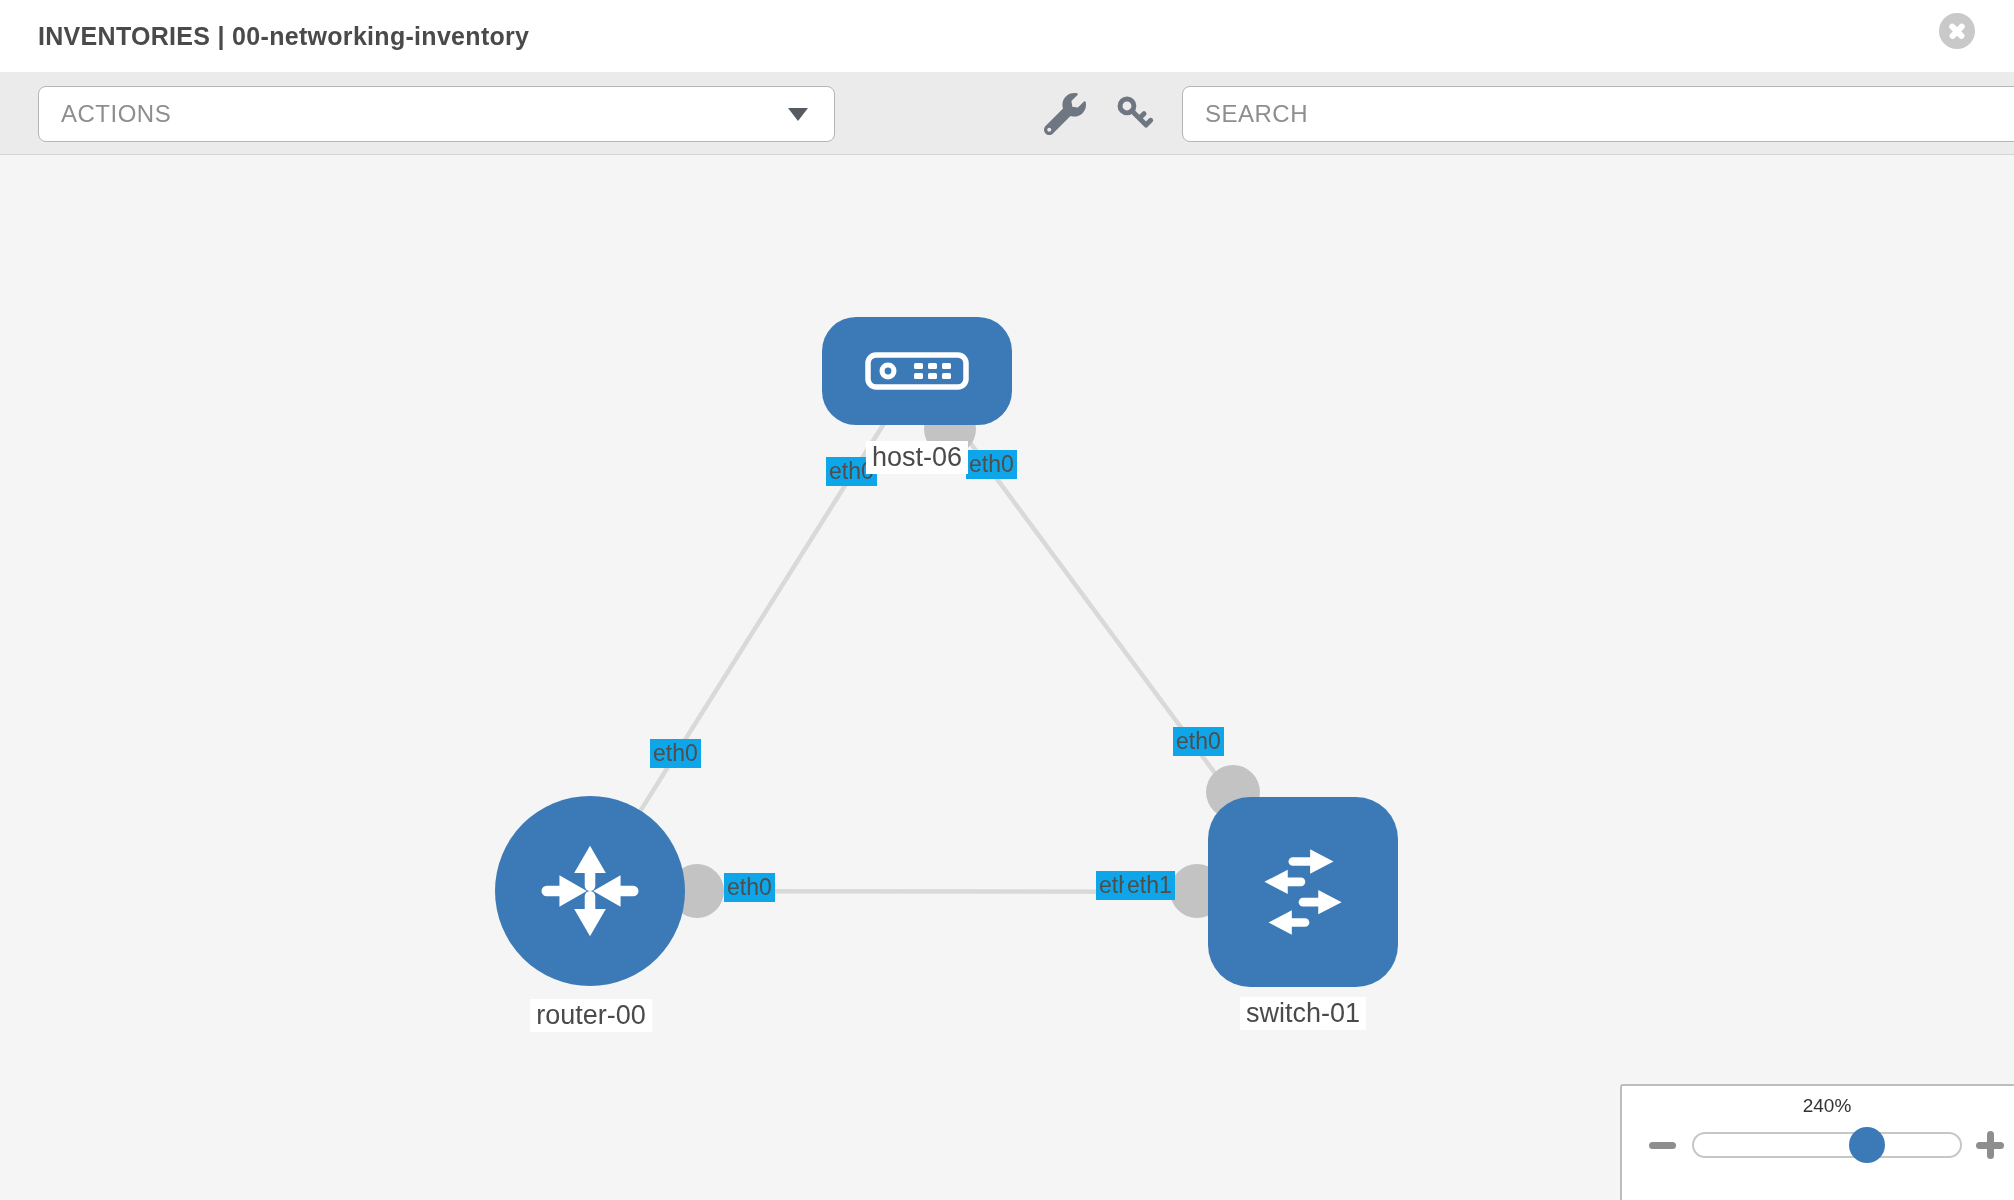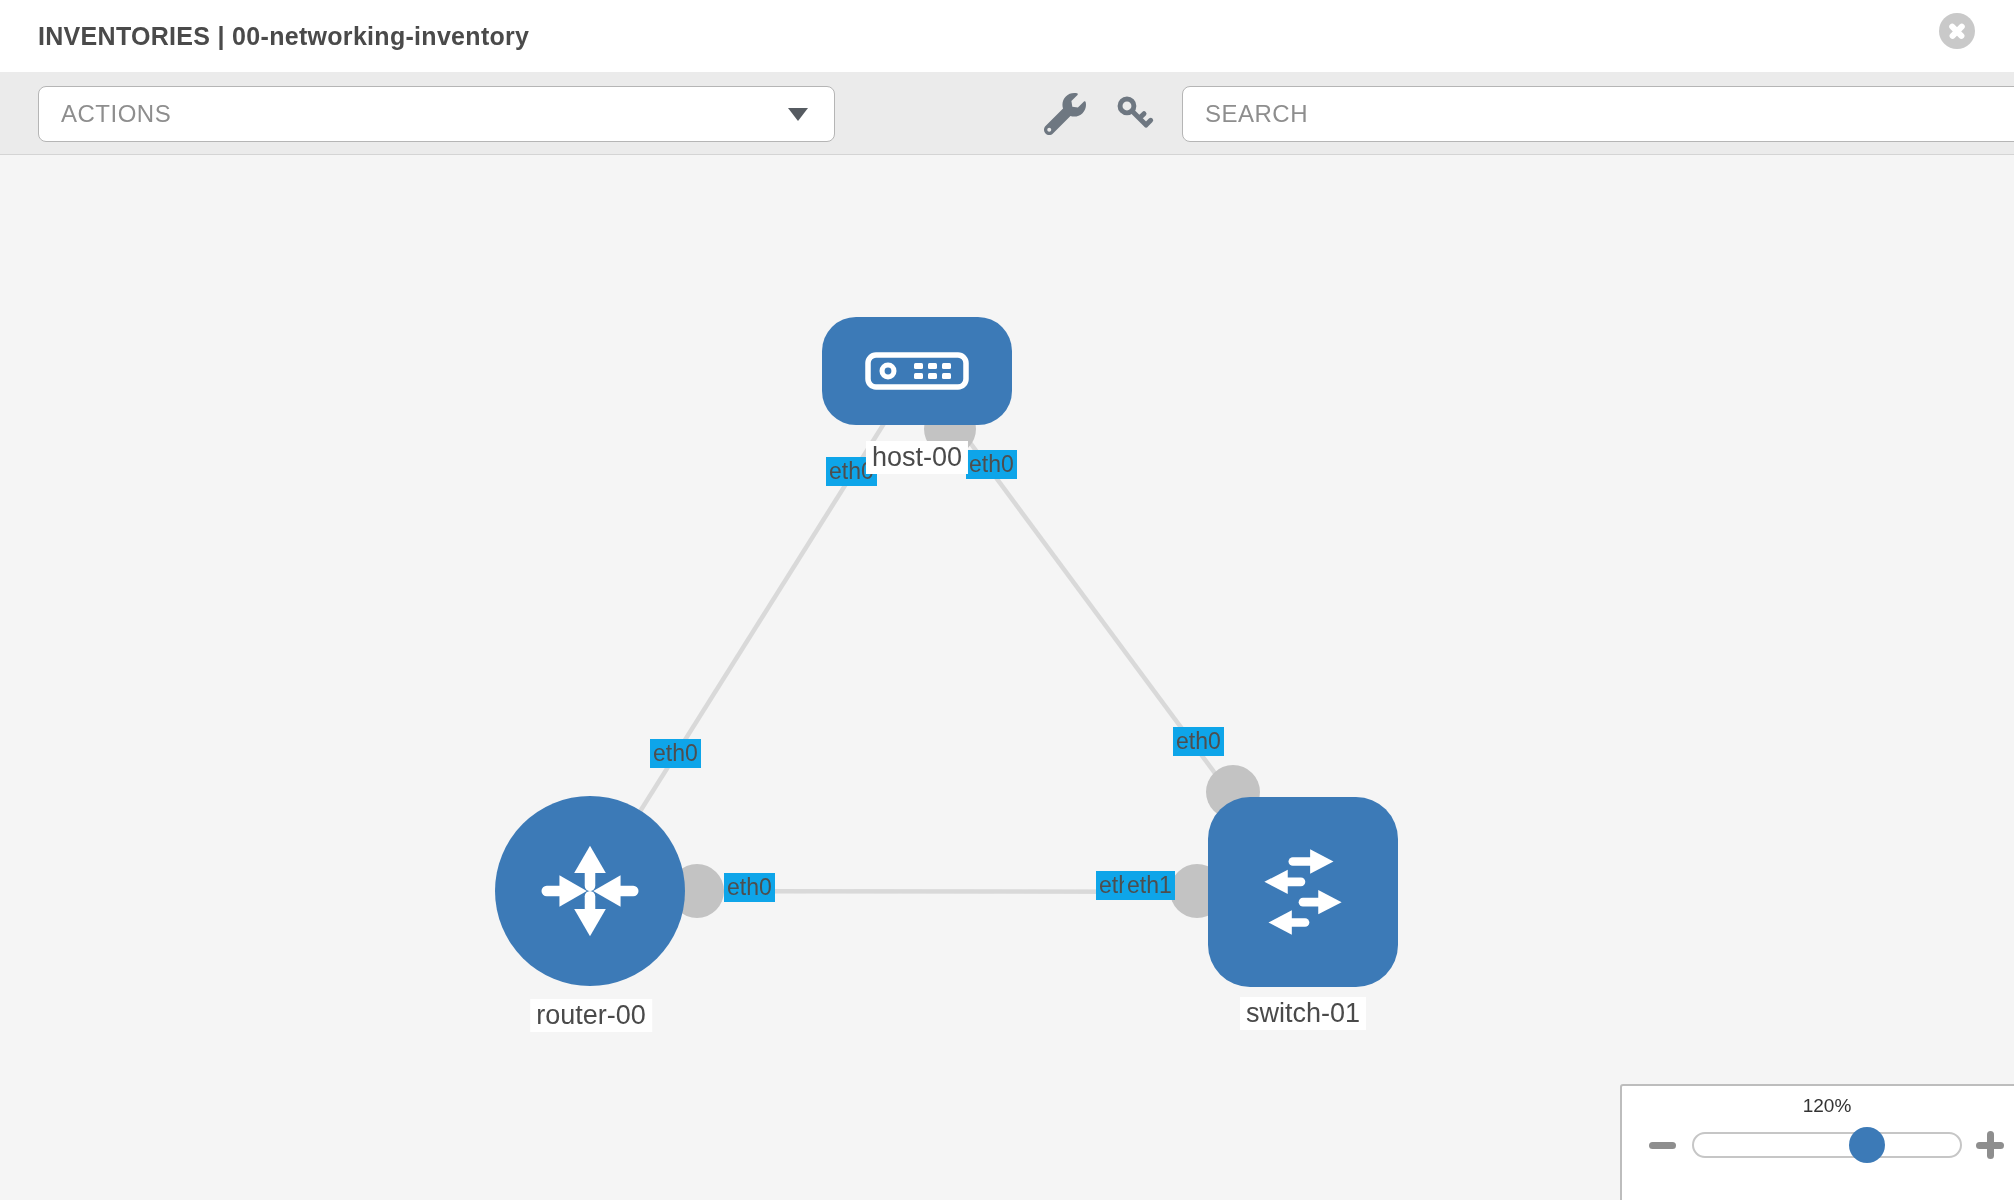--- a/index.html
+++ b/index.html
@@ -148,34 +148,34 @@
         <line x1="58" y1="50" x2="40" y2="50"></line>
           <polygon points="22,50 45,38 45,62" stroke="none"></polygon>
         <line x1="60" y1="70" x2="80" y2="70"></line>
           <polygon points="98,70 75,58 75,82" stroke="none"></polygon>
         <line x1="62" y1="90" x2="44" y2="90"></line>
           <polygon points="26,90 49,78 49,102" stroke="none"></polygon>
       </g>
     </svg>
   </div>
 
-  <span class="nlabel" style="left:917px;top:286px">host-00</span>
+  <span class="nlabel" style="left:917px;top:286px">host-06</span>
   <span class="nlabel" style="left:591px;top:844px">router-00</span>
   <span class="nlabel" style="left:1303px;top:842px">switch-01</span>
 
   <span class="plabel" style="left:826px;top:302px">eth0</span>
   <span class="plabel" style="left:966px;top:295px">eth0</span>
   <span class="plabel" style="left:650px;top:584px">eth0</span>
   <span class="plabel" style="left:1173px;top:572px">eth0</span>
   <span class="plabel" style="left:724px;top:718px">eth0</span>
   <span class="plabel" style="left:1096px;top:716px">eth1</span>
   <span class="plabel front" style="left:1124px;top:716px">eth1</span>
 
   <div class="zoom-panel">
-    <div class="zoom-level">120%</div>
+    <div class="zoom-level">240%</div>
     <div class="zoom-minus"></div>
     <div class="zoom-track">
       <div class="zoom-handle"></div>
     </div>
     <div class="zoom-plus"></div>
   </div>
 
 </div>
 
 </body></html>

